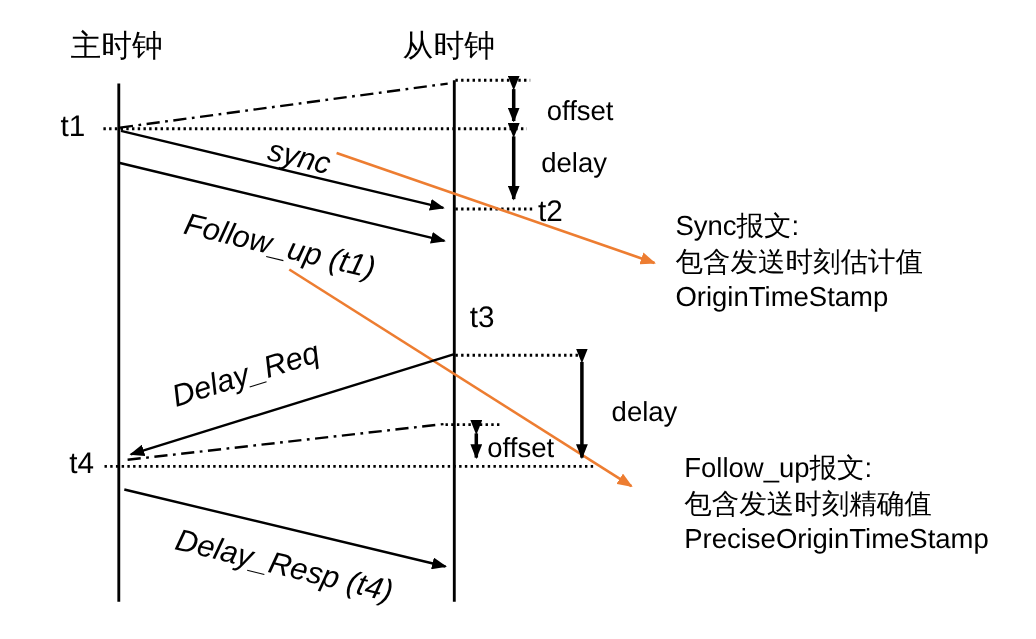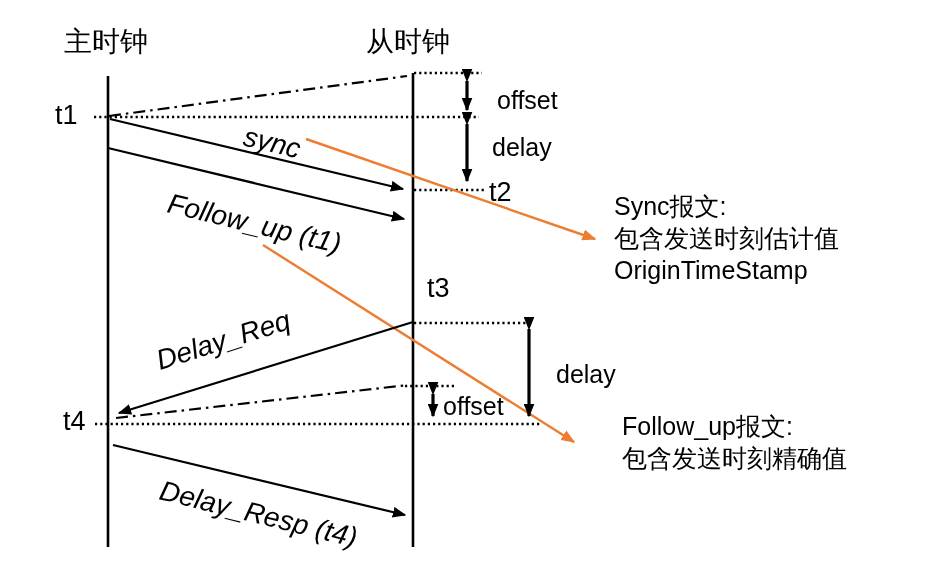--- a/index.html
+++ b/index.html
@@ -88,14 +88,15 @@
   </svg>
 
   <div class="note" style="left:614px; top:190px;">
     <div>Sync报文:</div>
     <div>包含发送时刻估计值</div>
     <div>OriginTimeStamp</div>
   </div>
   <div class="note" style="left:622px; top:410px;">
     <div>Follow_up报文:</div>
     <div>包含发送时刻精确值</div>
+    <div>PreciseOriginTimeStamp</div>
   </div>
 </div>
 
 </body></html>

